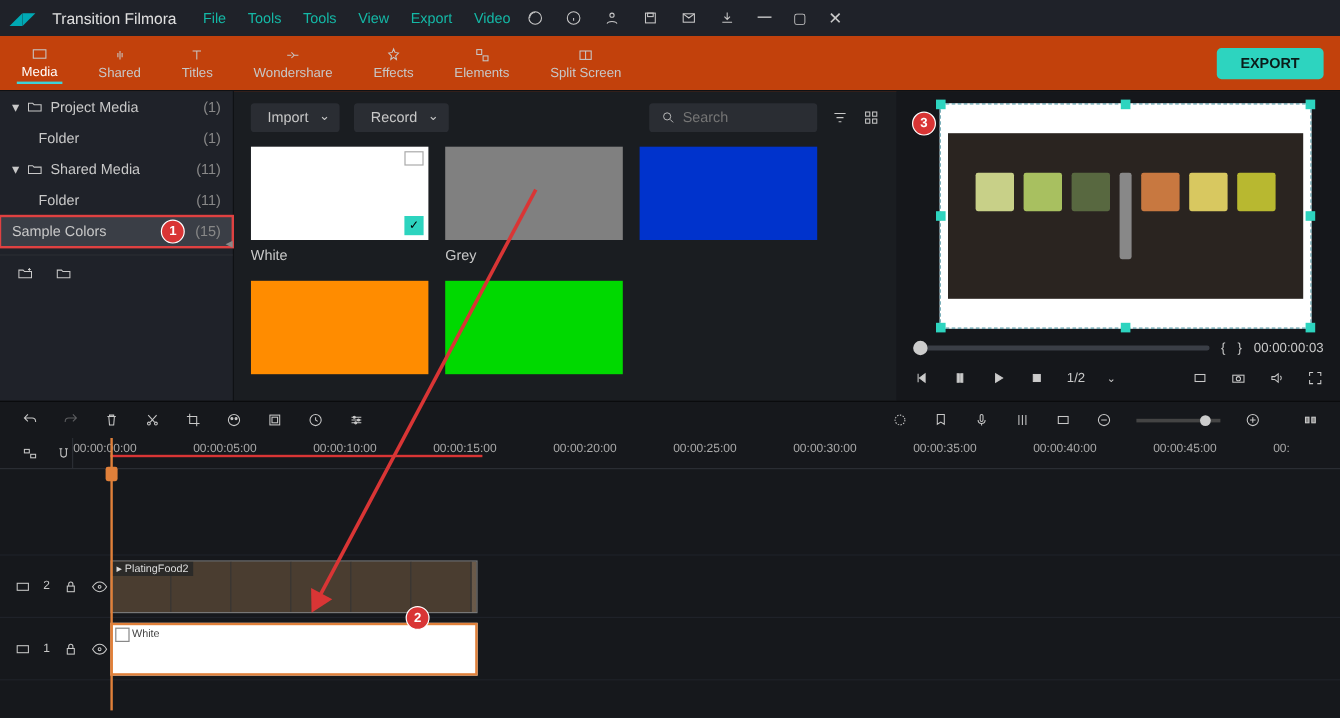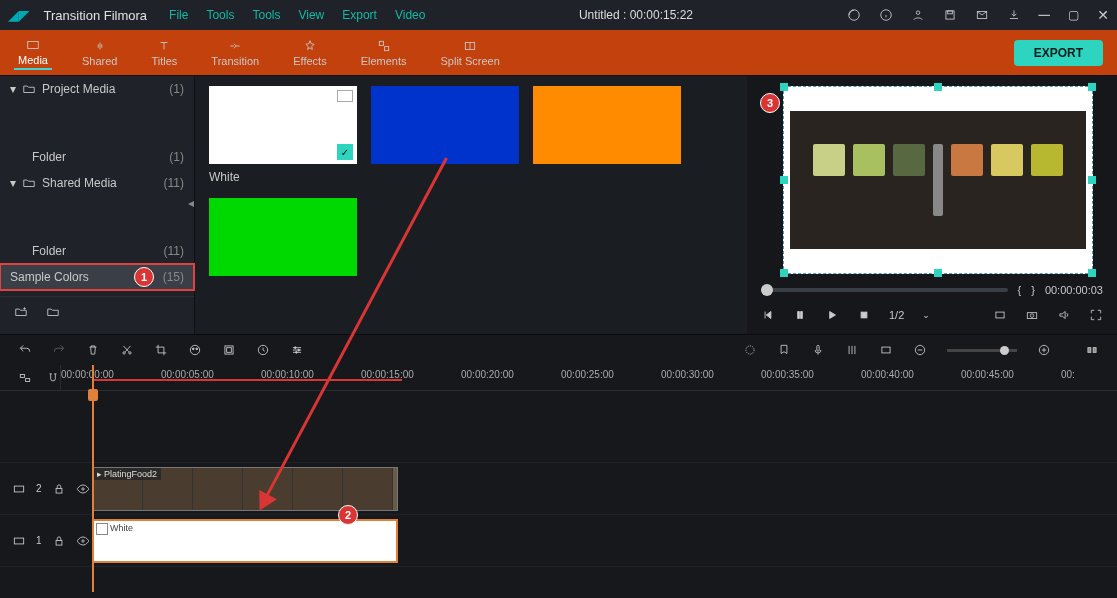--- a/index.html
+++ b/index.html
@@ -22,21 +22,21 @@
 .tab svg { width: 18px; height: 14px; }
 .export-btn { margin-left: auto; background: #2dd4bf; color: #0b1c1a; padding: 6px 20px; border-radius: 4px; font-size: 12px; font-weight: 600; cursor: pointer; }
 
 
 .main { display: flex; height: 258px; }
 .sidebar { width: 195px; background: #1f2229; border-right: 1px solid #0f1114; }
 .sidebar-item { display: flex; align-items: center; padding: 6px 10px; gap: 6px; font-size: 12px; color: #c8c8c8; cursor: pointer; }
 .sidebar-item .count { margin-left: auto; color: #888; }
 .sidebar-item.highlighted { background: #3a3e46; }
 .sidebar-item.red-box { outline: 2px solid #e04141; outline-offset: -1px; }
-.sidebar-sub { padding-left: 32px; margin-top: 42px; }
+.sidebar-sub { padding-left: 32px; }
 .sidebar-bottom { display: flex; gap: 18px; padding: 8px 14px; border-top: 1px solid #2a2d33; margin-top: 6px; }
 
 .content { flex: 1; padding: 10px 14px 0 14px; position: relative; }
 .content-toolbar { display: flex; align-items: center; gap: 12px; margin-bottom: 12px; }
 .dd { background: #2a2d33; padding: 5px 26px 5px 14px; border-radius: 3px; font-size: 12px; position: relative; cursor: pointer; }
 .dd::after { content: "⌄"; position: absolute; right: 8px; top: 4px; font-size: 11px; }
 .search-box { margin-left: auto; background: #2a2d33; padding: 5px 10px; border-radius: 3px; display: flex; align-items: center; gap: 6px; width: 140px; }
 .search-box input { background: transparent; border: none; color: #aaa; font-size: 12px; outline: none; width: 100%; }
 .tb-icon { color: #c8c8c8; cursor: pointer; }
 
@@ -105,21 +105,20 @@
   <span class="app-logo">◢◤</span>
   <span class="app-name">Transition Filmora</span>
   <div class="menu-items">
     <span>File</span>
     <span>Tools</span>
     <span>Tools</span>
     <span>View</span>
     <span>Export</span>
     <span>Video</span>
   </div>
-  <div class="title-center">Untitled : 00:00:15:22</div>
   <div class="win-icons">
     <svg class="ic" viewBox="0 0 24 24">
         <circle cx="12" cy="12" r="9"></circle>
         <path d="M12 4a8 8 0 0 0-8 8"></path>
       </svg>
     <svg class="ic" viewBox="0 0 24 24">
         <circle cx="12" cy="12" r="9"></circle>
         <path d="M12 8v.01M12 12v4"></path>
       </svg>
     <svg class="ic" viewBox="0 0 24 24">
@@ -159,21 +158,21 @@
   <div class="tab">
       <svg class="ic" viewBox="0 0 24 24">
         <path d="M6 6h12M12 6v12"></path>
       </svg>
       <span>Titles</span>
     </div>
   <div class="tab">
       <svg class="ic" viewBox="0 0 24 24">
         <path d="M4 12h6m4 0h6M10 8l4 4-4 4"></path>
       </svg>
-      <span>Transition</span>
+      <span>Wondershare</span>
     </div>
   <div class="tab">
       <svg class="ic" viewBox="0 0 24 24">
         <path d="M12 3l2 5 5 1-4 4 1 5-4-3-4 3 1-5-4-4 5-1z"></path>
       </svg>
       <span>Effects</span>
     </div>
   <div class="tab">
       <svg class="ic" viewBox="0 0 24 24">
         <rect x="4" y="4" width="7" height="7"></rect>
@@ -228,27 +227,51 @@
           <path d="M3 7h6l2 2h10v9H3z"></path>
           <path d="M18 4v4m-2-2h4"></path>
         </svg>
       <svg class="ic" viewBox="0 0 24 24">
           <path d="M3 7h6l2 2h10v9H3z"></path>
         </svg>
     </div>
   </div>
 
   <div class="content">
+    <div class="content-toolbar">
+      <div class="dd">Import</div>
+      <div class="dd">Record</div>
+      <div class="search-box">
+        <svg class="ic" viewBox="0 0 24 24">
+            <circle cx="10" cy="10" r="6"></circle>
+            <path d="M15 15l5 5"></path>
+          </svg>
+        <input placeholder="Search" style="">
+      </div>
+      <svg class="ic tb-icon" viewBox="0 0 24 24">
+          <path d="M4 6h16M7 12h10M10 18h4"></path>
+        </svg>
+      <svg class="ic tb-icon" viewBox="0 0 24 24">
+          <rect x="4" y="4" width="6" height="6"></rect>
+          <rect x="14" y="4" width="6" height="6"></rect>
+          <rect x="4" y="14" width="6" height="6"></rect>
+          <rect x="14" y="14" width="6" height="6"></rect>
+        </svg>
+    </div>
     <div class="swatches">
       <div class="swatch">
           <div class="swatch-box" style="background:#fff">
             <div class="img-badge"></div>
             <div class="check-badge">✓</div>
           </div>
           <div class="swatch-label">White</div>
+        </div>
+      <div class="swatch">
+          <div class="swatch-box" style="background:#808080"></div>
+          <div class="swatch-label">Grey</div>
         </div>
       <div class="swatch">
           <div class="swatch-box" style="background:#0033cc"></div>
         </div>
       <div class="swatch">
           <div class="swatch-box" style="background:#ff8c00"></div>
         </div>
       <div class="swatch">
           <div class="swatch-box" style="background:#00d900"></div>
         </div>

